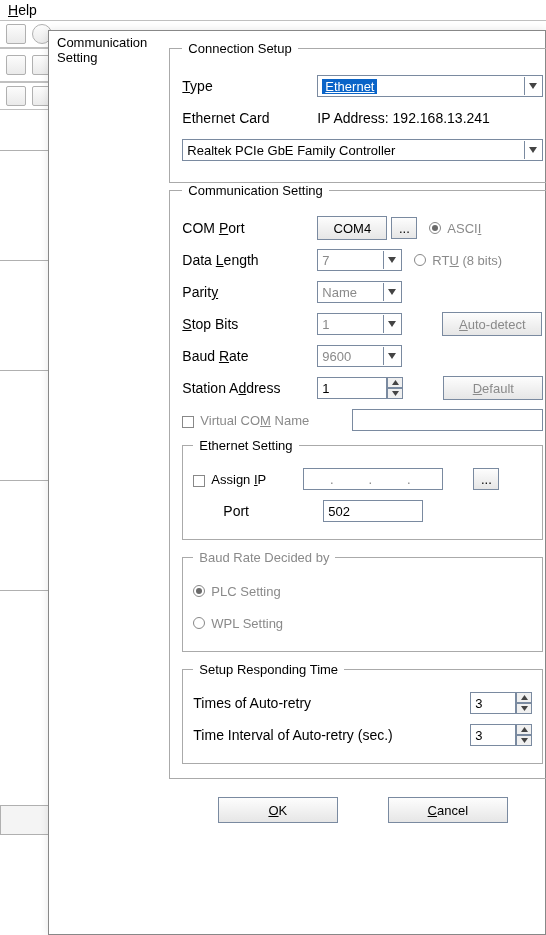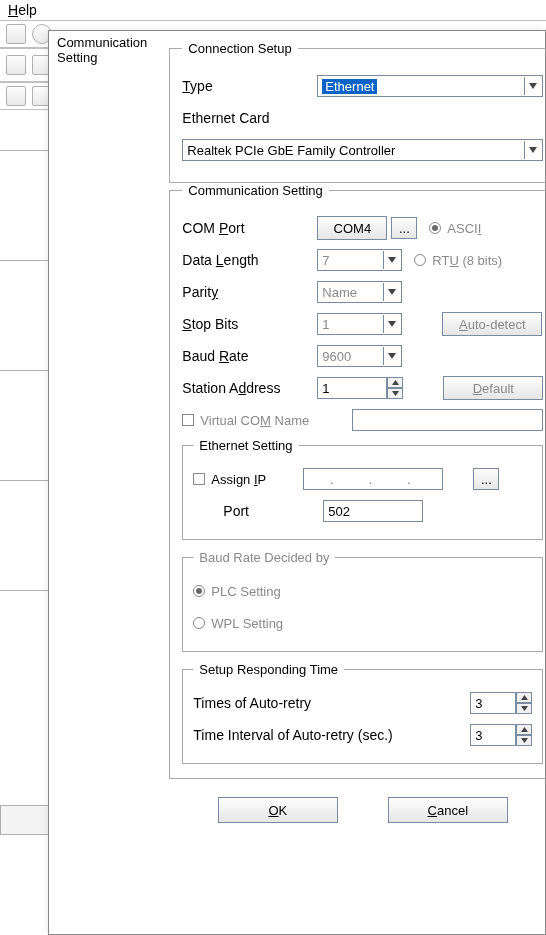--- a/index.html
+++ b/index.html
@@ -49,41 +49,41 @@
     .lbl-col { width: 135px; }
     .extra-col { margin-left: 12px; color:#6a6a6a; }
     .select {
       display:flex; align-items:center; justify-content:space-between;
       border:1px solid #7a8aa0; background:#fff; height:22px; padding:0 2px 0 4px;
       width: 100%;
     }
     .select.wide { width: 100%; }
     .select .arrow { width:16px; height:18px; border-left:1px solid #7a8aa0; display:flex; align-items:center; justify-content:center; }
     .select .arrow svg { width:8px; height:8px; fill:#444; }
-    .highlighted { background:#0a64c8; color:#fff; padding:0 3px; }
+    .highlighted { background:#0a64c8; color:#fff; padding:0 3px;text-decoration:underline; }
     .small-select { width: 85px; }
     .disabled, .disabled * { color:#8a8a8a !important; }
     .btn {
       border:1px solid #7a8aa0; background:linear-gradient(#fdfdfd,#e6e6e6);
       height:24px; padding:0 12px; font-size:13px; display:inline-flex; align-items:center; justify-content:center;
     }
     .btn.wbig { width:120px; height:26px; }
     .btn.sq { width:26px; height:22px; padding:0; }
     .spin { display:flex; align-items:center; }
     .spin input {
       border:1px solid #7a8aa0; height:22px; width:60px; font-size:13px; padding:1px 4px;
     }
     .spin .arrows { display:flex; flex-direction:column; }
     .spin .arrows div { width:16px; height:11px; border:1px solid #7a8aa0; display:flex; align-items:center; justify-content:center; background:#f0f0f0;}
     .spin .arrows svg { width:7px; height:5px; fill:#444; }
     .spin.right input{ width:46px; }
     .radio { display:inline-flex; align-items:center; gap:6px; }
     .rmark { width:12px; height:12px; border:1px solid #888; border-radius:50%; background:#fff; display:inline-flex; align-items:center; justify-content:center; }
     .rmark.sel::after { content:""; width:6px; height:6px; border-radius:50%; background:#6a6a6a; display:block; }
-    .checkbox { display:inline-flex; align-items:center; gap:6px; }
+    .checkbox { display:inline-flex; align-items:flex-end; gap:6px; }
     .cmark { width:12px; height:12px; border:1px solid #888; background:#fff; }
     .textin {
       border:1px solid #7a8aa0; height:22px; padding:1px 4px; font-size:13px; background:#fff;
     }
     .plain { font-size:14px; }
     .btnrow { display:flex; justify-content:center; gap:50px; margin-top:18px; }
     .tight fieldset { margin:0 0 10px 0; padding:8px 10px 10px 10px; }
     u { text-decoration: underline; }
   </style>
 </head>
@@ -125,20 +125,21 @@
           <span class="highlighted">Ethernet</span>
           <span class="arrow">
               <svg viewBox="0 0 8 8">
                 <polygon points="0,1 8,1 4,7"></polygon>
               </svg>
             </span>
         </div>
       </div>
       <div class="row">
         <div class="lbl-col plain">Ethernet Card</div>
+        <div class="plain">IP Address: 192.168.13.241</div>
       </div>
       <div class="row">
         <div class="select wide" style="width:100%">
           <span>Realtek PCIe GbE Family Controller</span>
           <span class="arrow">
               <svg viewBox="0 0 8 8">
                 <polygon points="0,1 8,1 4,7"></polygon>
               </svg>
             </span>
         </div>

